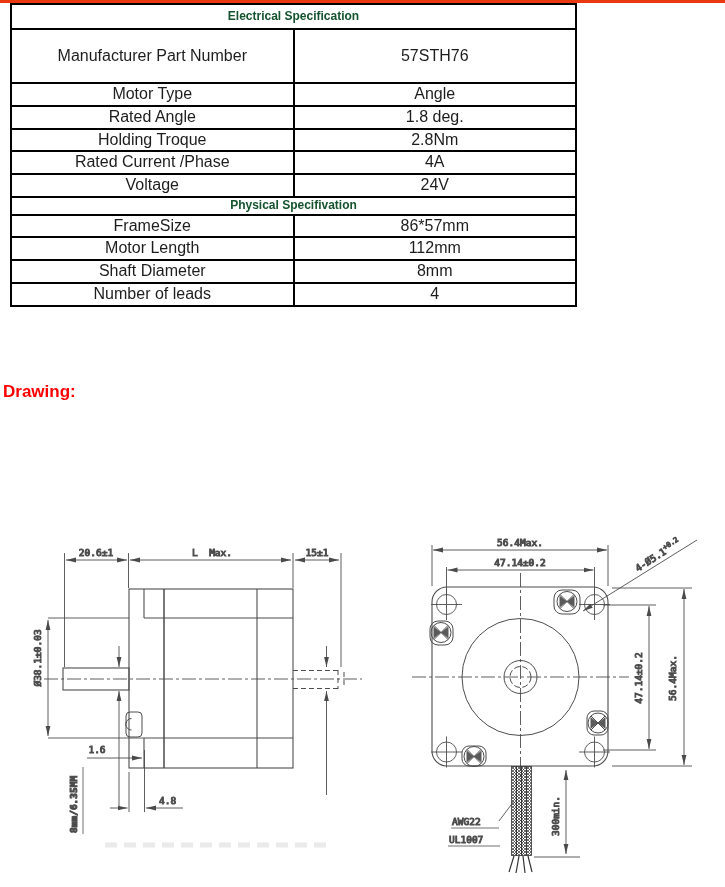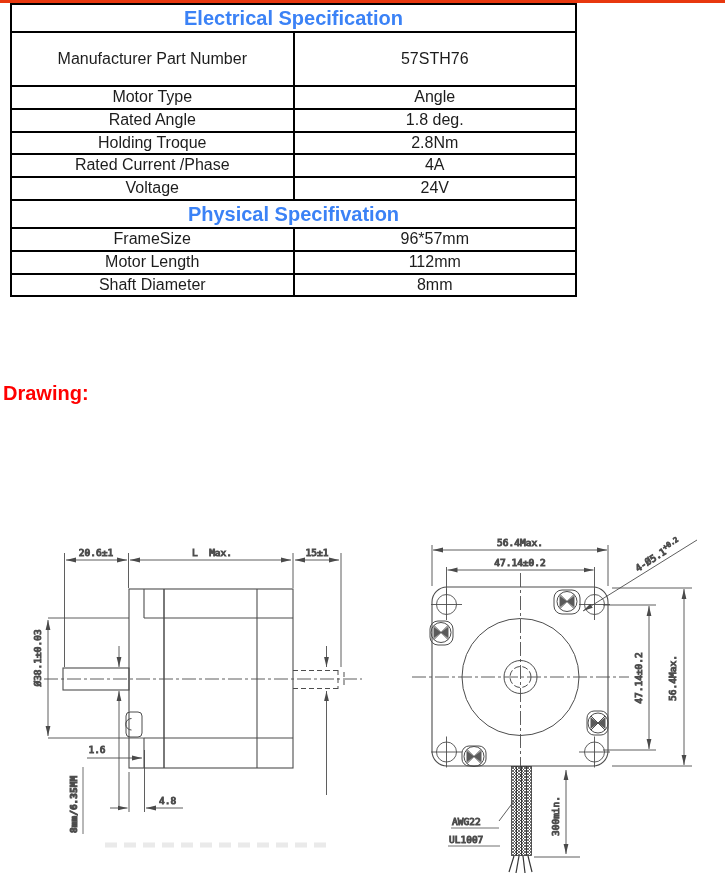--- a/index.html
+++ b/index.html
@@ -4,23 +4,23 @@
 <style>
   html,body{margin:0;padding:0;background:#fff;width:725px;height:887px;overflow:hidden;
     font-family:"Liberation Sans",sans-serif;}
   .page{position:relative;width:725px;height:887px;background:#fff;}
   .topbar{position:absolute;left:0;top:0;width:725px;height:3px;background:#e8380f;}
   .spec{position:absolute;left:10px;top:3px;border-collapse:collapse;table-layout:fixed;width:567px;}
   .spec td{border:2px solid #000;text-align:center;vertical-align:middle;
     font-size:16px;color:#1d1d1d;padding:0;line-height:1.3;}
   .spec td.lbl{width:252px;padding:0 28px;}
   .spec td.val{width:315px;}
-  .spec td.hdr{font-weight:bold;font-size:20px;color:#3b82f6;}
+  .spec td.hdr{font-weight:bold;font-size:12px;color:#14532d;}
   tr.h1{height:25px;} tr.big{height:54px;padding-left:44px;} tr.n{height:17px;}
-  .drawlabel{position:absolute;left:3px;top:382px;font-size:20px;font-weight:bold;color:#ff0000;}
+  .drawlabel{position:absolute;left:3px;top:382px;font-size:17px;font-weight:bold;color:#ff0000;}
   .drawing{position:absolute;left:0;top:420px;width:725px;height:467px;}
   svg text{font-family:"DejaVu Sans Mono",monospace;font-size:9.5px;fill:#3d3d3d;}
 </style>
 </head>
 <body>
 
 <div class="page">
   <div class="topbar"></div>
 
   <table class="spec">
@@ -50,29 +50,33 @@
         </tr>
     <tr class="n">
       <td class="lbl">Voltage</td>
       <td class="val">24V</td>
         </tr>
     <tr class="n">
           <td class="hdr" colspan="2">Physical Specifivation</td>
         </tr>
     <tr class="n">
       <td class="lbl">FrameSize</td>
-      <td class="val">96*57mm</td>
+      <td class="val">86*57mm</td>
         </tr>
     <tr class="n">
       <td class="lbl">Motor Length</td>
       <td class="val">112mm</td>
         </tr>
     <tr class="n">
       <td class="lbl">Shaft Diameter</td>
       <td class="val">8mm</td>
+        </tr>
+    <tr class="n">
+      <td class="lbl">Number of leads</td>
+      <td class="val">4</td>
         </tr>
   </tbody>
     </table>
 
   <div class="drawlabel">Drawing:</div>
 
   <svg class="drawing" viewBox="0 0 725 467" fill="none" stroke-linecap="butt">
     <defs>
       <marker id="ae" viewBox="0 0 10 6" refX="10" refY="3" markerWidth="10" markerHeight="6" markerUnits="userSpaceOnUse" orient="auto">
         <path d="M10,3 L0,0.6 L0,5.4 Z" fill="#4a4a4a" stroke="none"></path>

